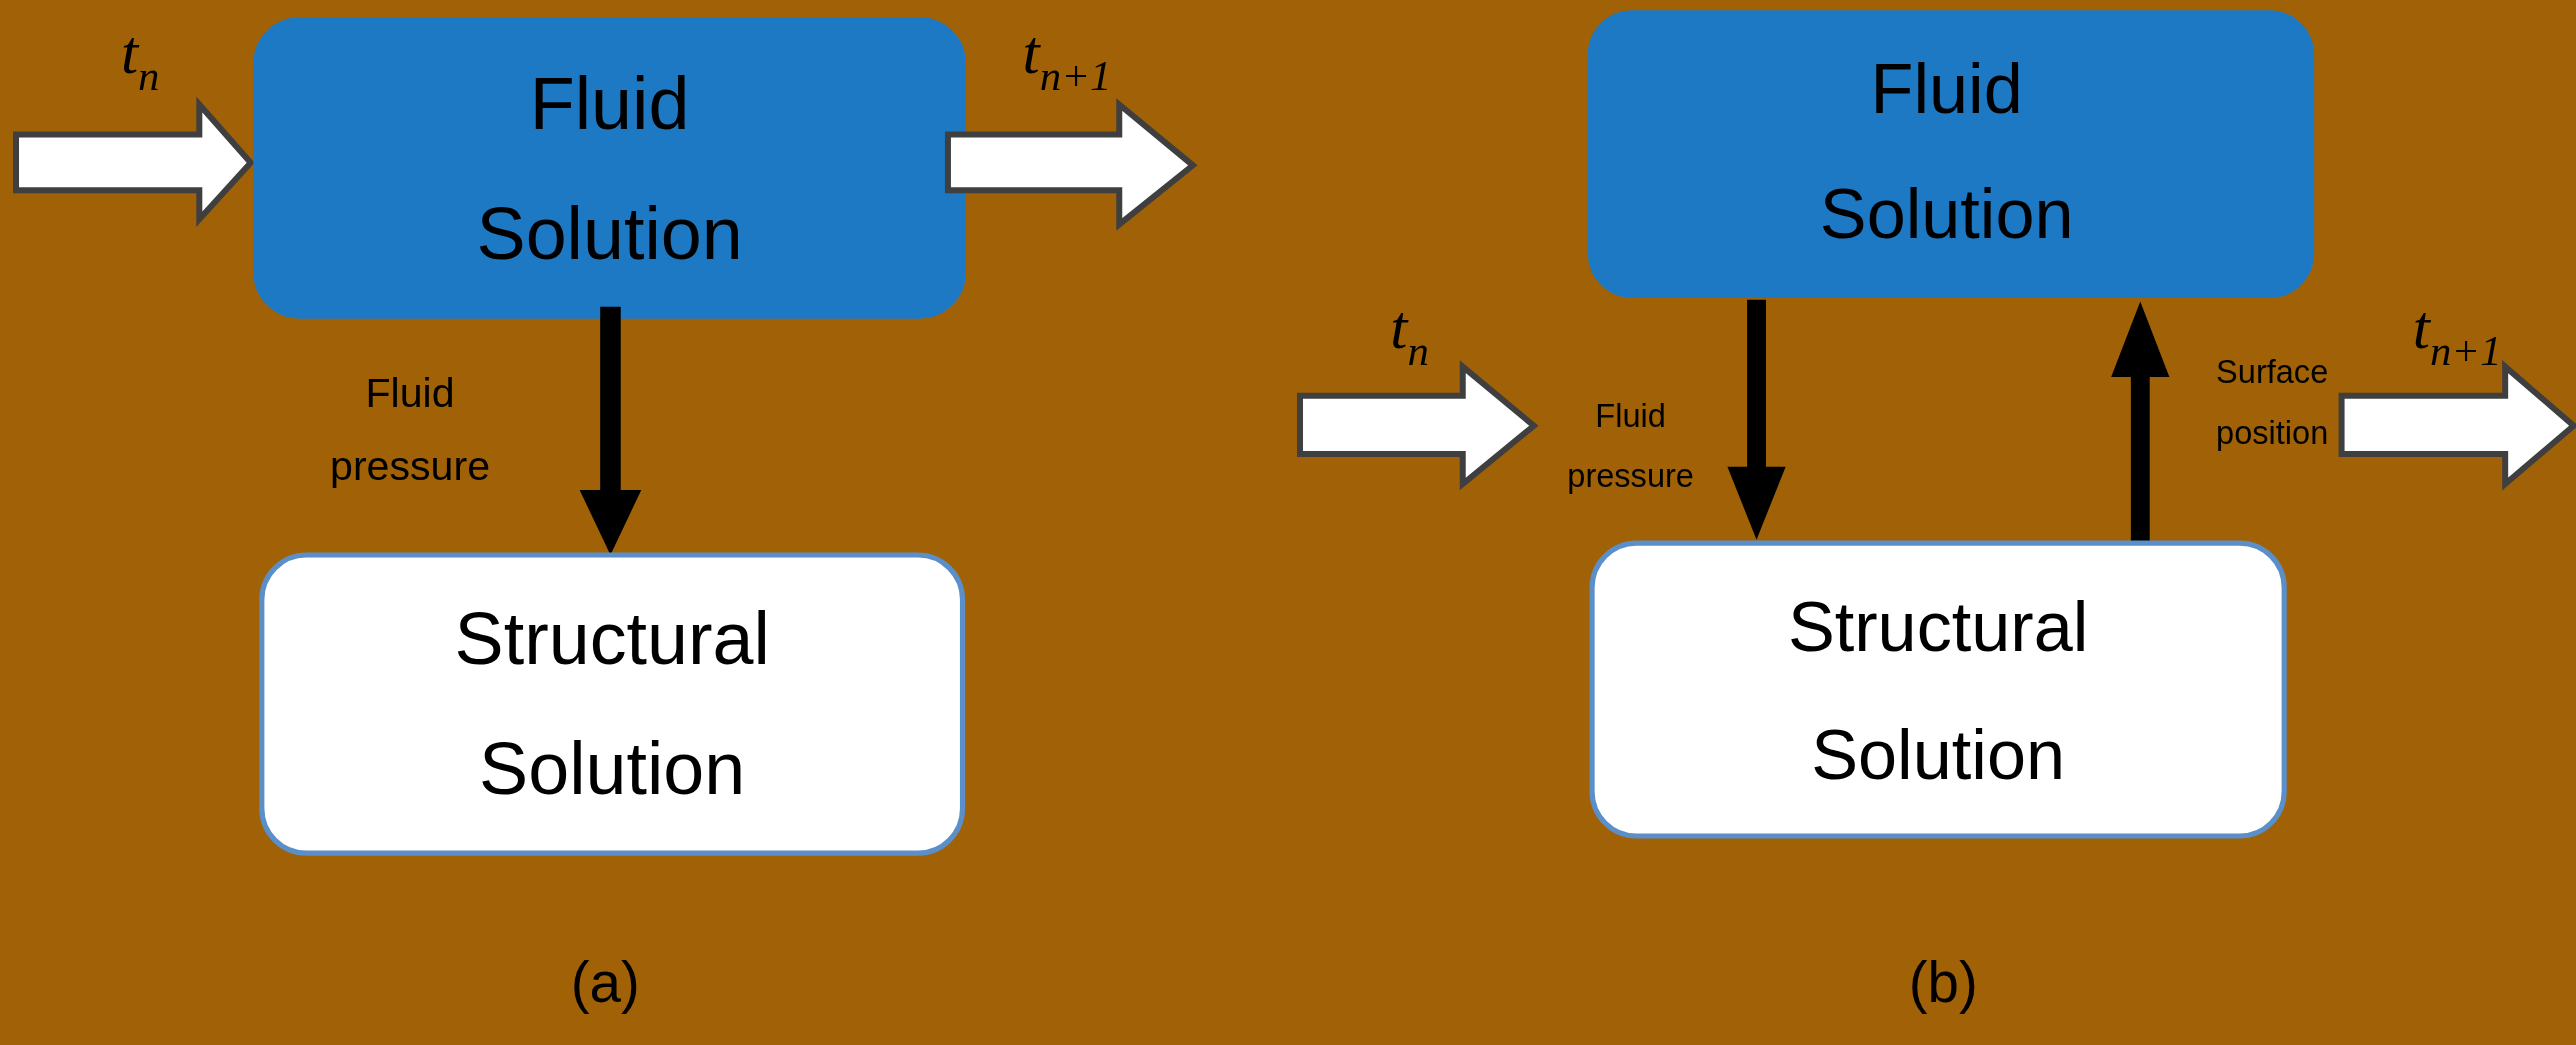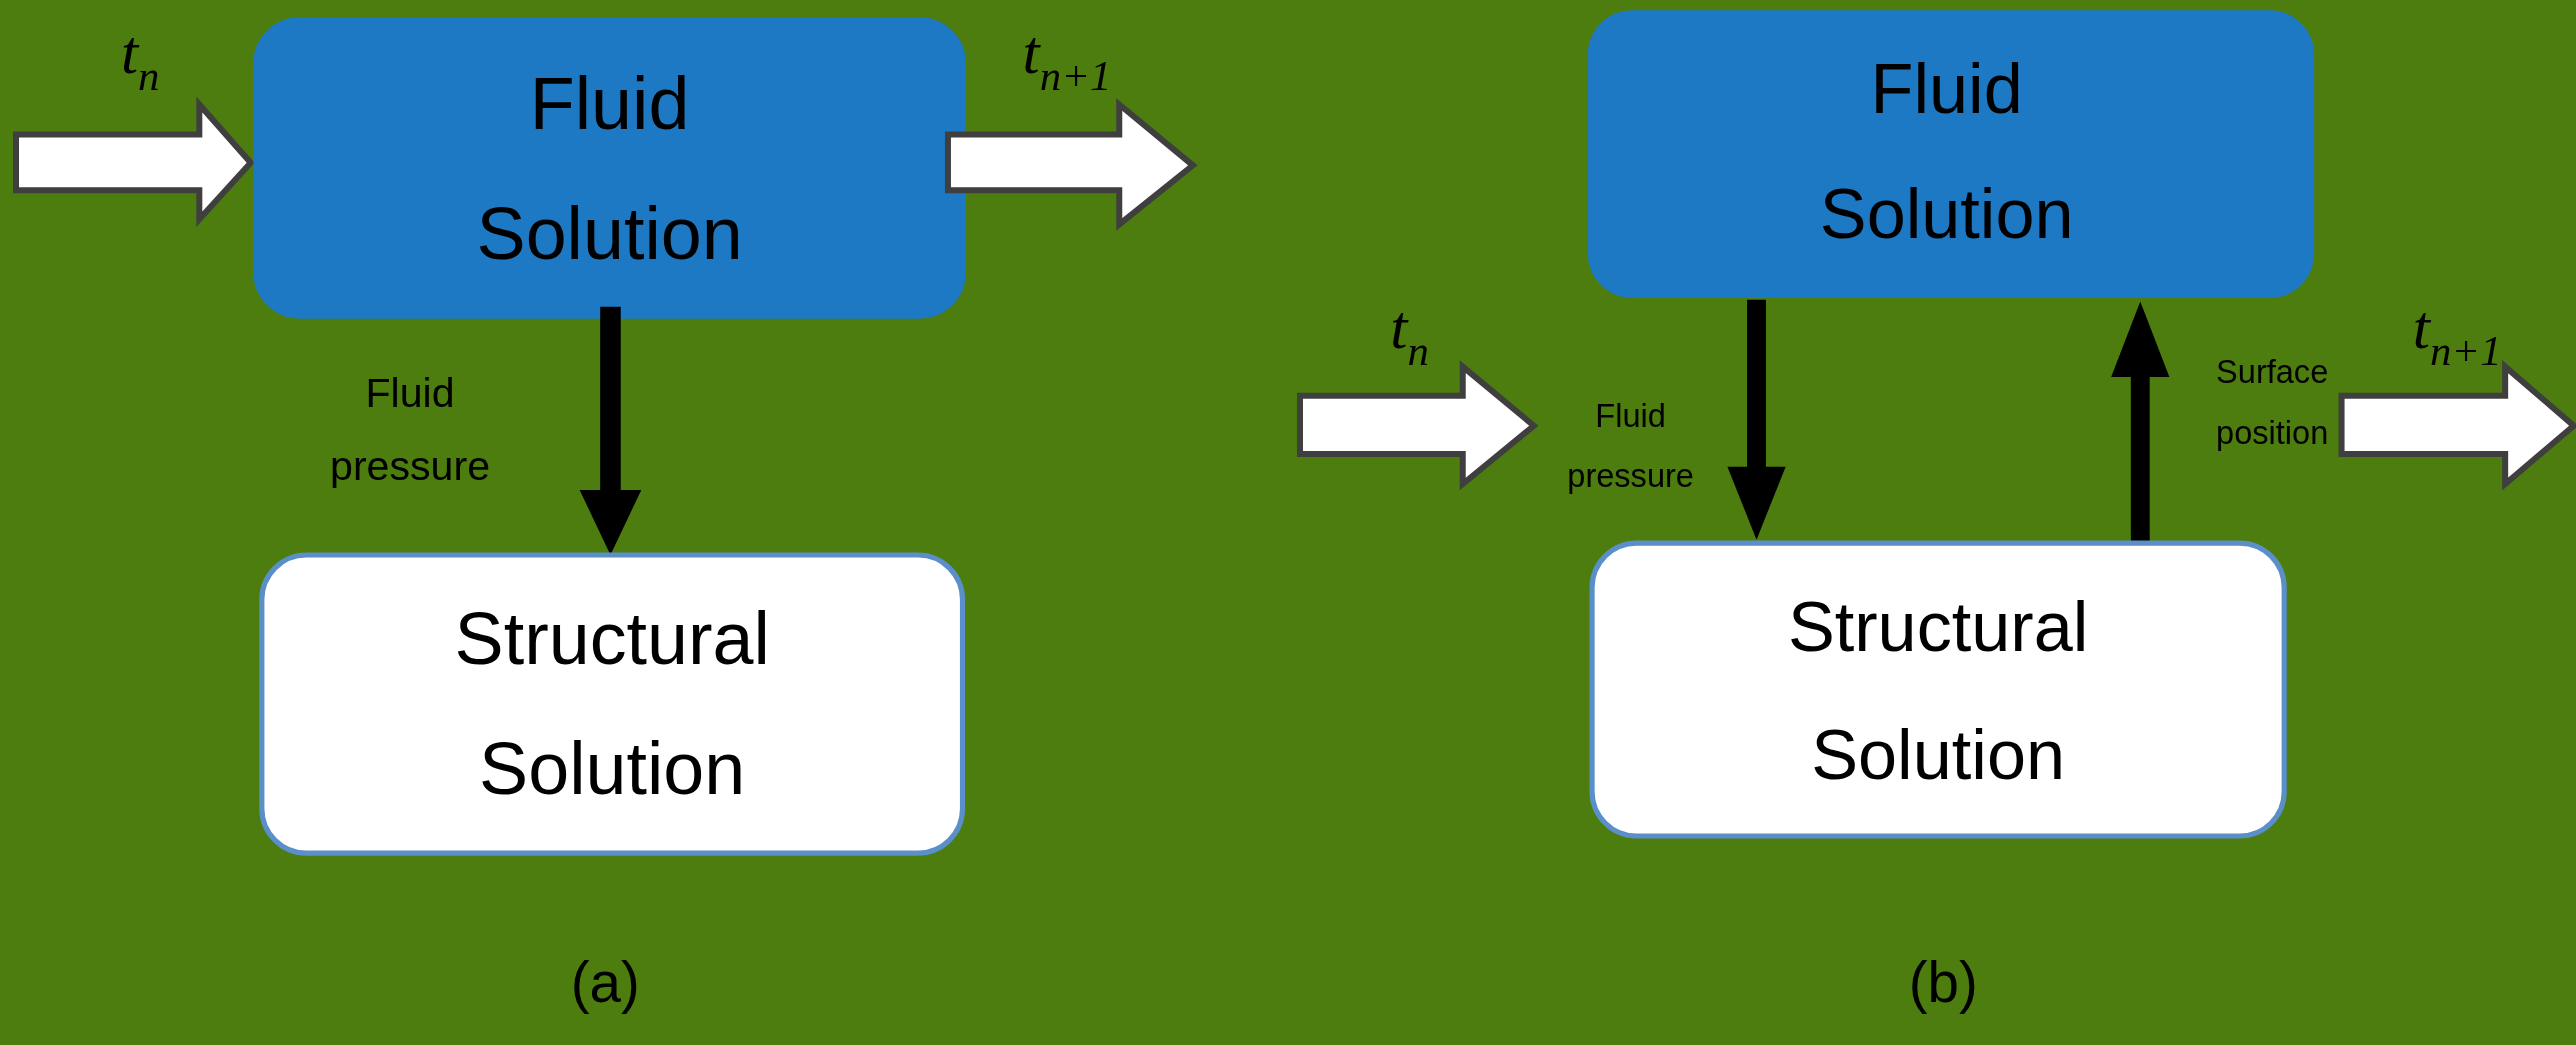--- a/index.html
+++ b/index.html
@@ -10,21 +10,21 @@
   body {
     width: 2576px;
     height: 1045px;
     font-family: "Liberation Sans", sans-serif;
     overflow: hidden;
   }
   #stage {
     position: relative;
     width: 2576px;
     height: 1045px;
-    background: #4d7c0f;
+    background: #a16207;
   }
   #diagram-svg {
     position: absolute;
     top: 0;
     left: 0;
     width: 2576px;
     height: 1045px;
     display: block;
   }
   .box-label {

